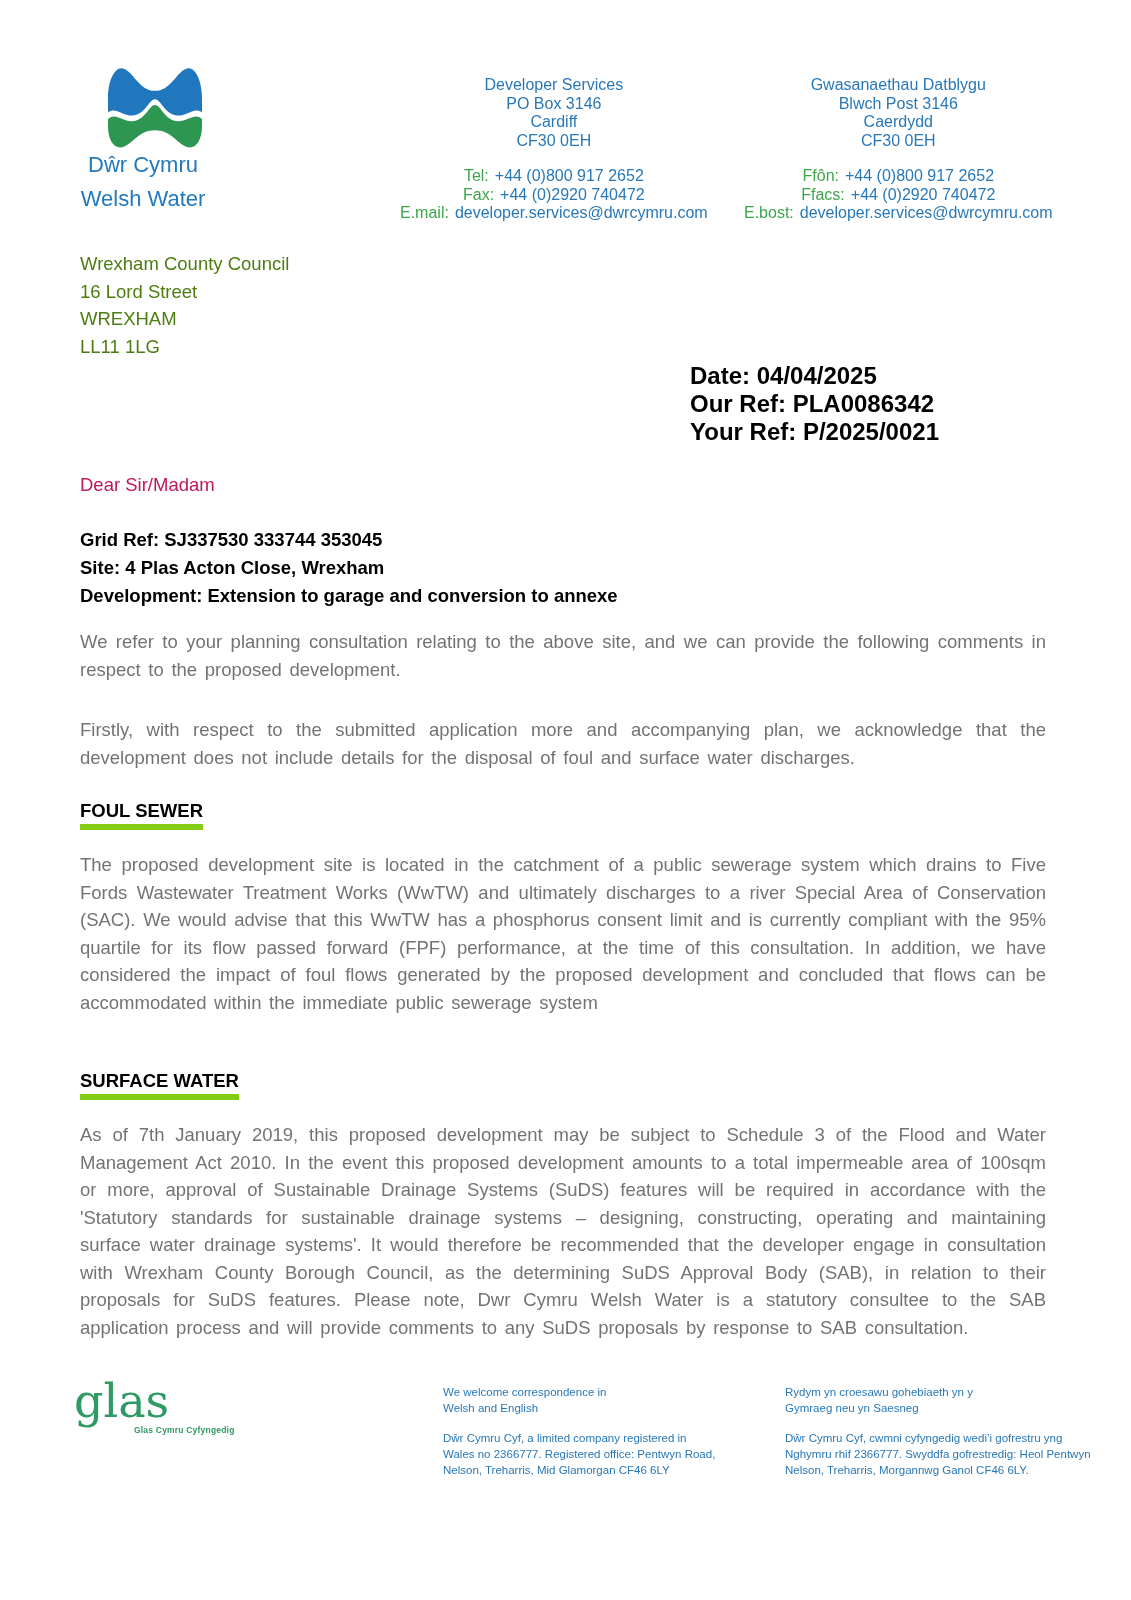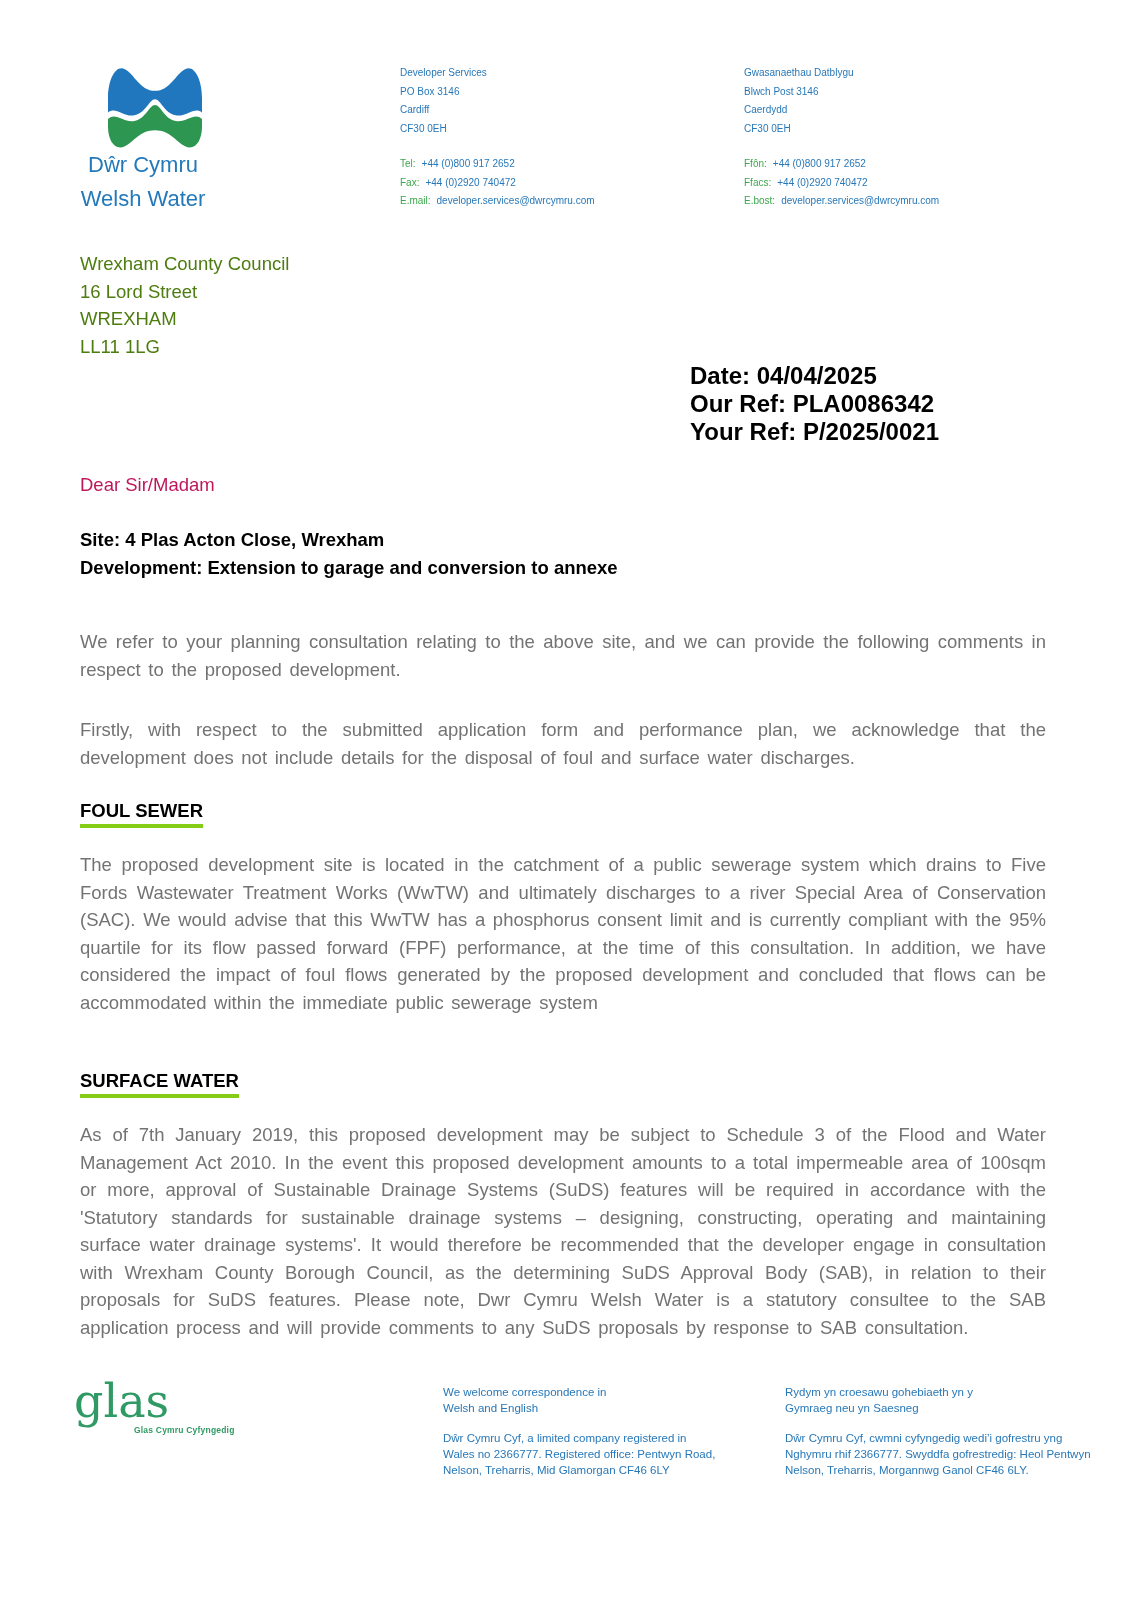--- a/index.html
+++ b/index.html
@@ -13,21 +13,21 @@
     overflow:hidden;
     color:#1f1f1f;
   }
 
   
   .logo-mark { position:absolute; left:96px; top:57px; width:118px; height:94px; }
   .brand-text {
     position:absolute; left:48px; top:148px; width:190px;
     text-align:center; color:#2379ba; font-size:22px; line-height:34px;
   }
-  .contact-col { position:absolute; top:64px; font-size:10px; line-height:18.5px; color:#2878b8; }
+  .contact-col { position:absolute; top:76px; font-size:16px; line-height:18.5px; color:#2878b8;text-align:center; }
   .contact-en { left:400px; }
   .contact-cy { left:744px; }
   .contact-gap { height:17px; }
   .contact-label { color:#3da64b; margin-right:6px; }
 
   
   .recipient { position:absolute; left:80px; top:250px; font-size:18.5px; line-height:27.5px; color:#4d7c0f; }
   .refs { position:absolute; left:690px; top:362px; font-size:24px; line-height:28px; font-weight:bold; color:#000; }
 
   
@@ -42,21 +42,21 @@
   .p-firstly { top:716px; }
   .h-foul    { top:800px; }
   .p-foul    { top:851px; }
   .h-surface { top:1070px; }
   .p-surface { top:1121px; }
   .section-heading {
     position:absolute; left:80px;
     font-size:18.5px; font-weight:bold; color:#000;
   }
   .section-heading span {
-    display:inline-block; border-bottom:4px solid #84cc16; padding-bottom:2px;
+    display:inline-block; border-bottom:6px solid #84cc16; padding-bottom:2px;
   }
 
   
   .glas-logo { position:absolute; left:74px; top:1378px; color:#2f9a63; }
   .glas-word { font-family:"DejaVu Serif", serif; font-size:46px; line-height:46px; }
   .glas-sub  { font-size:8.5px; font-weight:bold; margin-left:60px; margin-top:1px; letter-spacing:0.2px; }
   .footer-note { position:absolute; left:62px; top:1445px; font-size:11.5px; line-height:17px; color:#2878b8; white-space:nowrap; }
   .footer-col { position:absolute; top:1384px; font-size:11.5px; line-height:16px; color:#2878b8;margin-left:45px; }
   .footer-mid { left:398px; }
   .footer-right { left:740px; }
@@ -109,26 +109,27 @@
 
   <div class="refs">
     <div>Date: 04/04/2025</div>
     <div>Our Ref: PLA0086342</div>
     <div>Your Ref: P/2025/0021</div>
   </div>
 
   <div class="salutation">Dear Sir/Madam</div>
 
   <div class="subject">
+    <div>Grid Ref: SJ337530 333744 353045</div>
     <div>Site: 4 Plas Acton Close, Wrexham</div>
     <div>Development: Extension to garage and conversion to annexe</div>
   </div>
 
   <div class="para p-intro">We refer to your planning consultation relating to the above site, and we can provide the following comments in respect to the proposed development.</div>
-  <div class="para p-firstly">Firstly, with respect to the submitted application form and performance plan, we acknowledge that the development does not include details for the disposal of foul and surface water discharges.</div>
+  <div class="para p-firstly">Firstly, with respect to the submitted application more and accompanying plan, we acknowledge that the development does not include details for the disposal of foul and surface water discharges.</div>
 
   <div class="section-heading h-foul"><span>FOUL SEWER</span></div>
   <div class="para p-foul">The proposed development site is located in the catchment of a public sewerage system which drains to Five Fords Wastewater Treatment Works (WwTW) and ultimately discharges to a river Special Area of Conservation (SAC). We would advise that this WwTW has a phosphorus consent limit and is currently compliant with the 95% quartile for its flow passed forward (FPF) performance, at the time of this consultation. In addition, we have considered the impact of foul flows generated by the proposed development and concluded that flows can be accommodated within the immediate public sewerage system</div>
 
   <div class="section-heading h-surface"><span>SURFACE WATER</span></div>
   <div class="para p-surface">As of 7th January 2019, this proposed development may be subject to Schedule 3 of the Flood and Water Management Act 2010. In the event this proposed development amounts to a total impermeable area of 100sqm or more, approval of Sustainable Drainage Systems (SuDS) features will be required in accordance with the 'Statutory standards for sustainable drainage systems – designing, constructing, operating and maintaining surface water drainage systems'. It would therefore be recommended that the developer engage in consultation with Wrexham County Borough Council, as the determining SuDS Approval Body (SAB), in relation to their proposals for SuDS features. Please note, Dwr Cymru Welsh Water is a statutory consultee to the SAB application process and will provide comments to any SuDS proposals by response to SAB consultation.</div>
 
   <div class="glas-logo">
     <div class="glas-word">glas</div>
     <div class="glas-sub">Glas Cymru Cyfyngedig</div>

